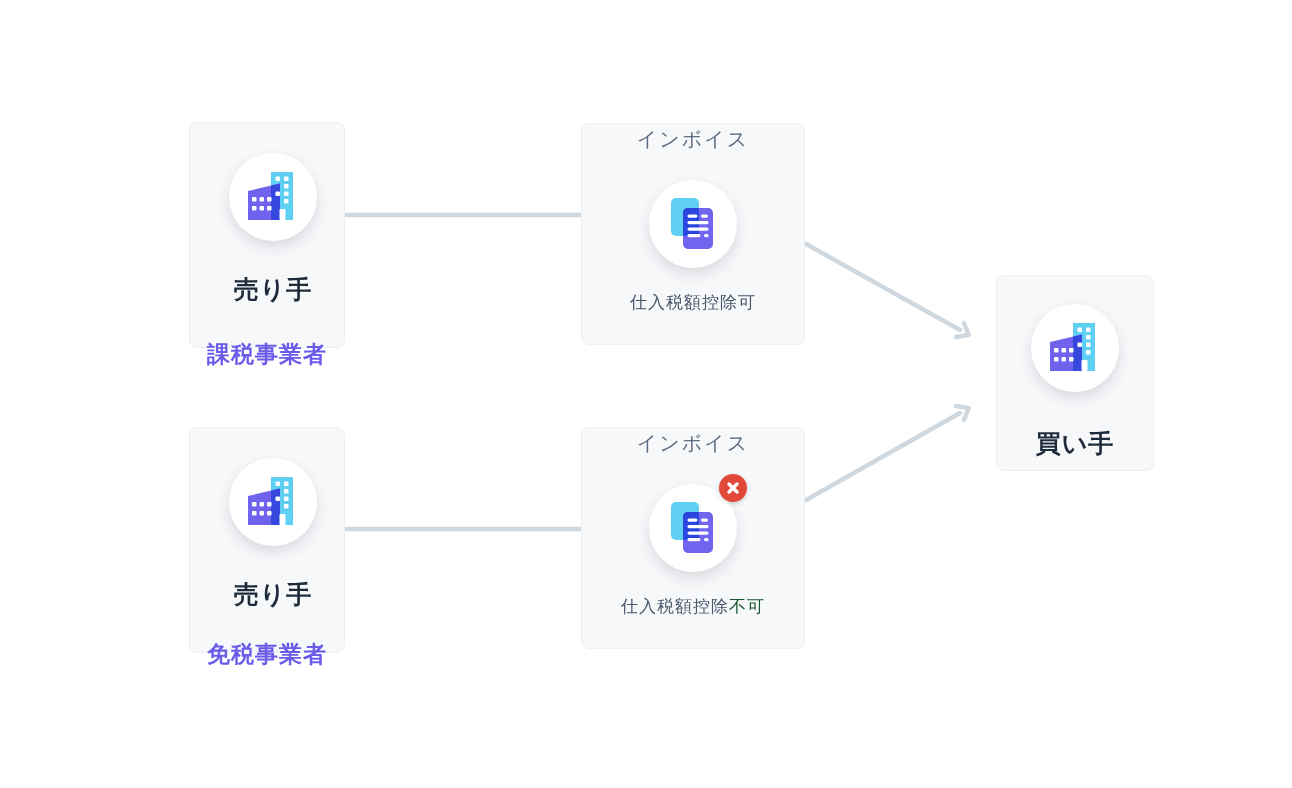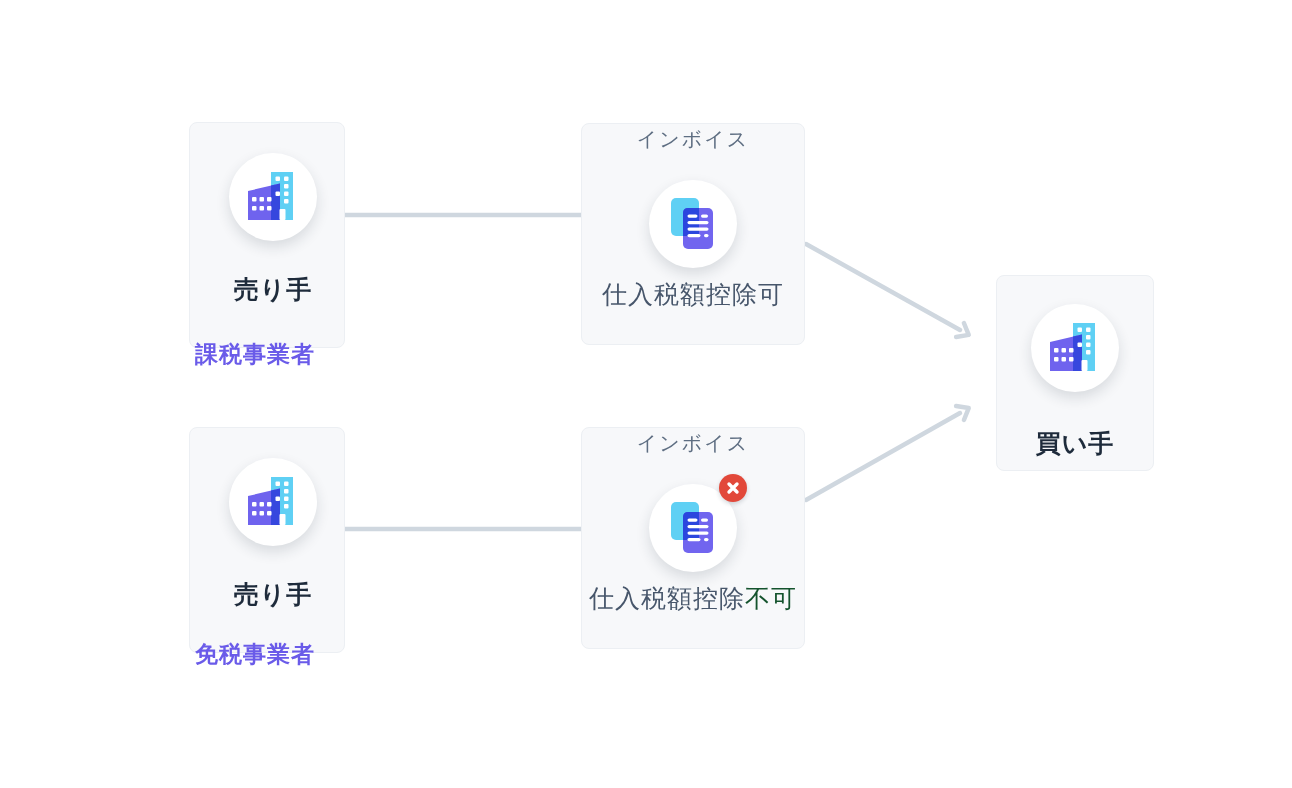--- a/index.html
+++ b/index.html
@@ -41,26 +41,26 @@
     color:#1e2b3b;font-size:25px;font-weight:bold;line-height:32px;
     letter-spacing:1px;
   }
   .card.seller .node-label{margin-top:32px;}
   .card.buyer .node-label{margin-top:35px;}
 
   .invoice-title{
     color:#5e6e82;font-size:20px;line-height:30px;letter-spacing:2px;
   }
   .invoice-status{
-    margin-top:12px;color:#47566b;font-size:25px;line-height:30px;letter-spacing:1px;font-family:Liberation Serif, serif;
+    margin-top:20px;color:#47566b;font-size:17px;line-height:30px;letter-spacing:1px;
   }
   .invoice-status .neg{color:#14532d;}
 
   .tag-label{
-    position:absolute;width:156px;left:177px;text-align:center;
+    position:absolute;width:156px;left:189px;text-align:center;
     color:#6a5be9;font-size:23px;font-weight:600;line-height:28px;letter-spacing:1px;
   }
   .tag-label.top{top:340px;}
   .tag-label.bottom{top:640px;}
 
   .x-badge{
     position:absolute;right:-10px;top:-10px;width:28px;height:28px;border-radius:50%;
     background:#e2483a;display:flex;align-items:center;justify-content:center;
     box-shadow:0 2px 4px rgba(30,43,59,.18);
   }

